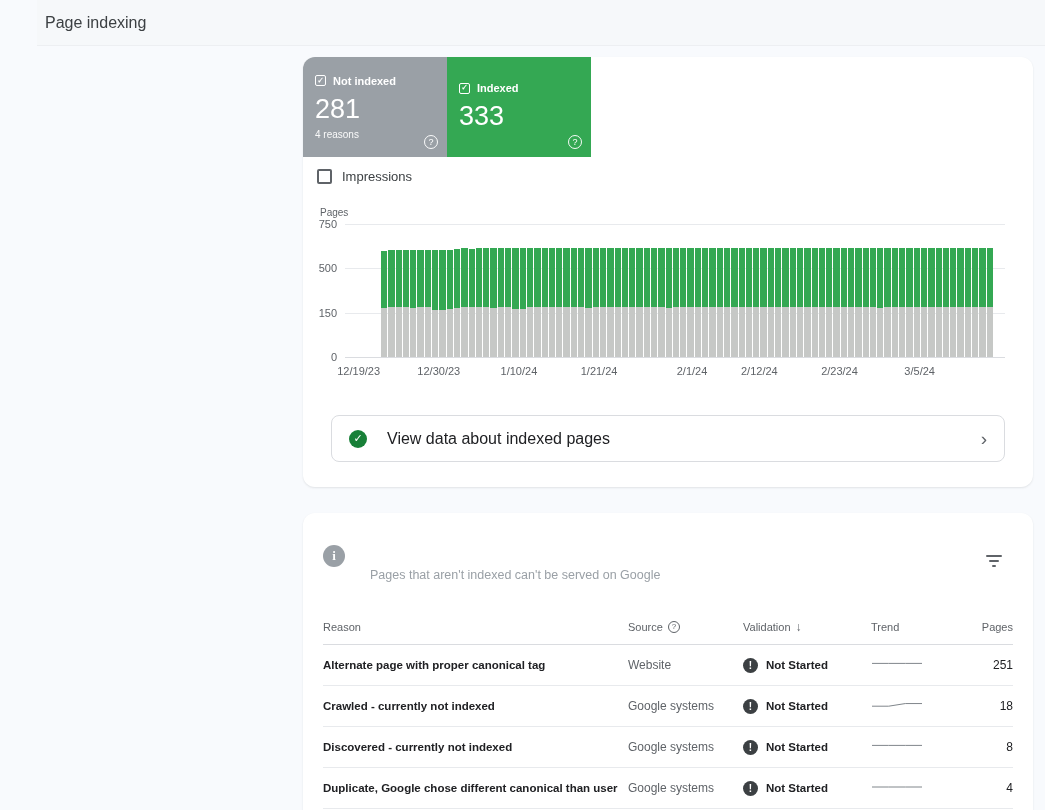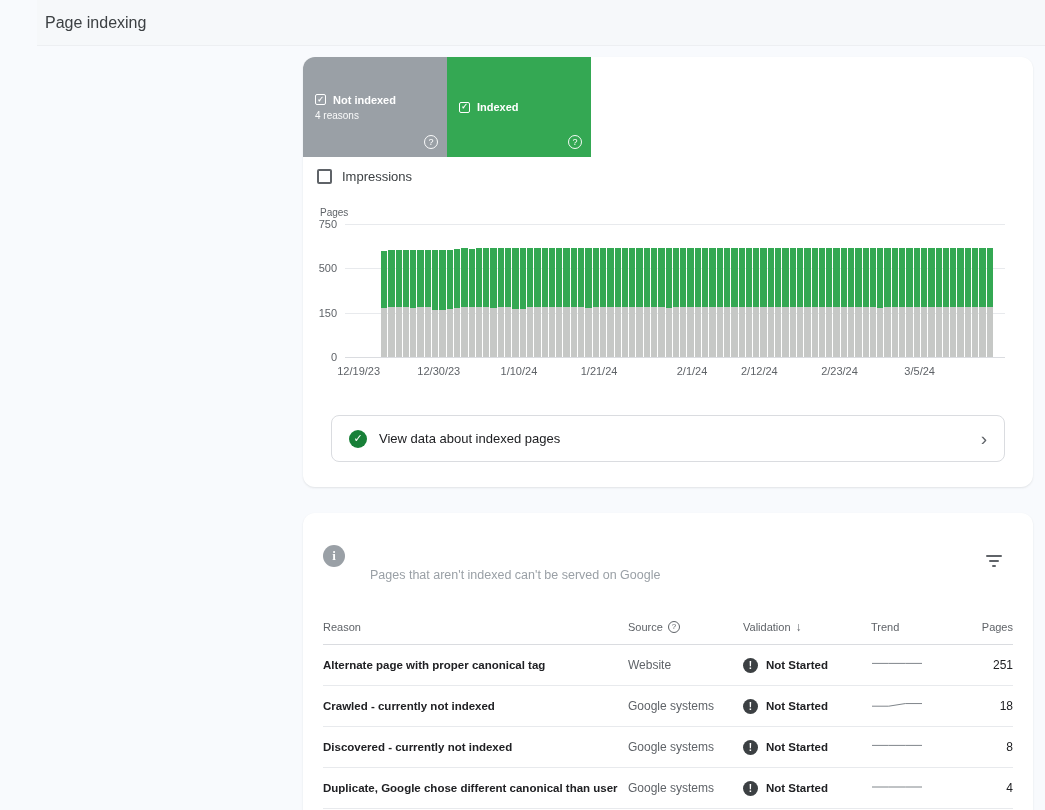--- a/index.html
+++ b/index.html
@@ -67,21 +67,21 @@
   
   .viewdata {
     position: absolute; left: 28px; top: 358px; width: 674px; height: 47px;
     border: 1px solid #dadce0; border-radius: 8px; background: #fff;
     display: flex; align-items: center; padding: 0 17px; cursor: pointer;
   }
   .vd-check {
     width: 18px; height: 18px; border-radius: 50%; background: #188038; color: #fff;
     font-size: 11px; display: flex; align-items: center; justify-content: center; flex: none;
   }
-  .vd-label { margin-left: 12px; font-size: 13px; color: #202124; }
+  .vd-label { margin-left: 20px; font-size: 16px; color: #202124; }
   .vd-chevron { margin-left: auto; color: #5f6368; font-size: 19px; line-height: 1; }
 
   
   .info-icon {
     position: absolute; left: 20px; top: 32px; width: 22px; height: 22px; border-radius: 50%;
     background: #9aa0a6; color: #fff; font-weight: bold; font-size: 13px;
     font-family: "Liberation Serif", serif;
     display: flex; align-items: center; justify-content: center;
   }
   .why-title { position: absolute; left: 67px; top: 28px; font-size: 18px; font-weight: 400; color: #202124; }
@@ -124,28 +124,30 @@
 </div>
 
 <section class="card card1">
 
   <div class="summary">
     <button class="sum-box notidx">
       <span class="sum-top">
         <span class="cbx">✓</span>
         <span>Not indexed</span>
       </span>
+      <span class="sum-val">281</span>
       <span class="sum-sub">4 reasons</span>
       <span class="help">?</span>
     </button>
     <button class="sum-box idx">
       <span class="sum-top">
         <span class="cbx">✓</span>
         <span>Indexed</span>
       </span>
+      <span class="sum-val">333</span>
       <span class="help">?</span>
     </button>
   </div>
 
   <label class="impressions">
     <span class="box"></span>
     <span>Impressions</span>
   </label>
 
   <div class="chart">

